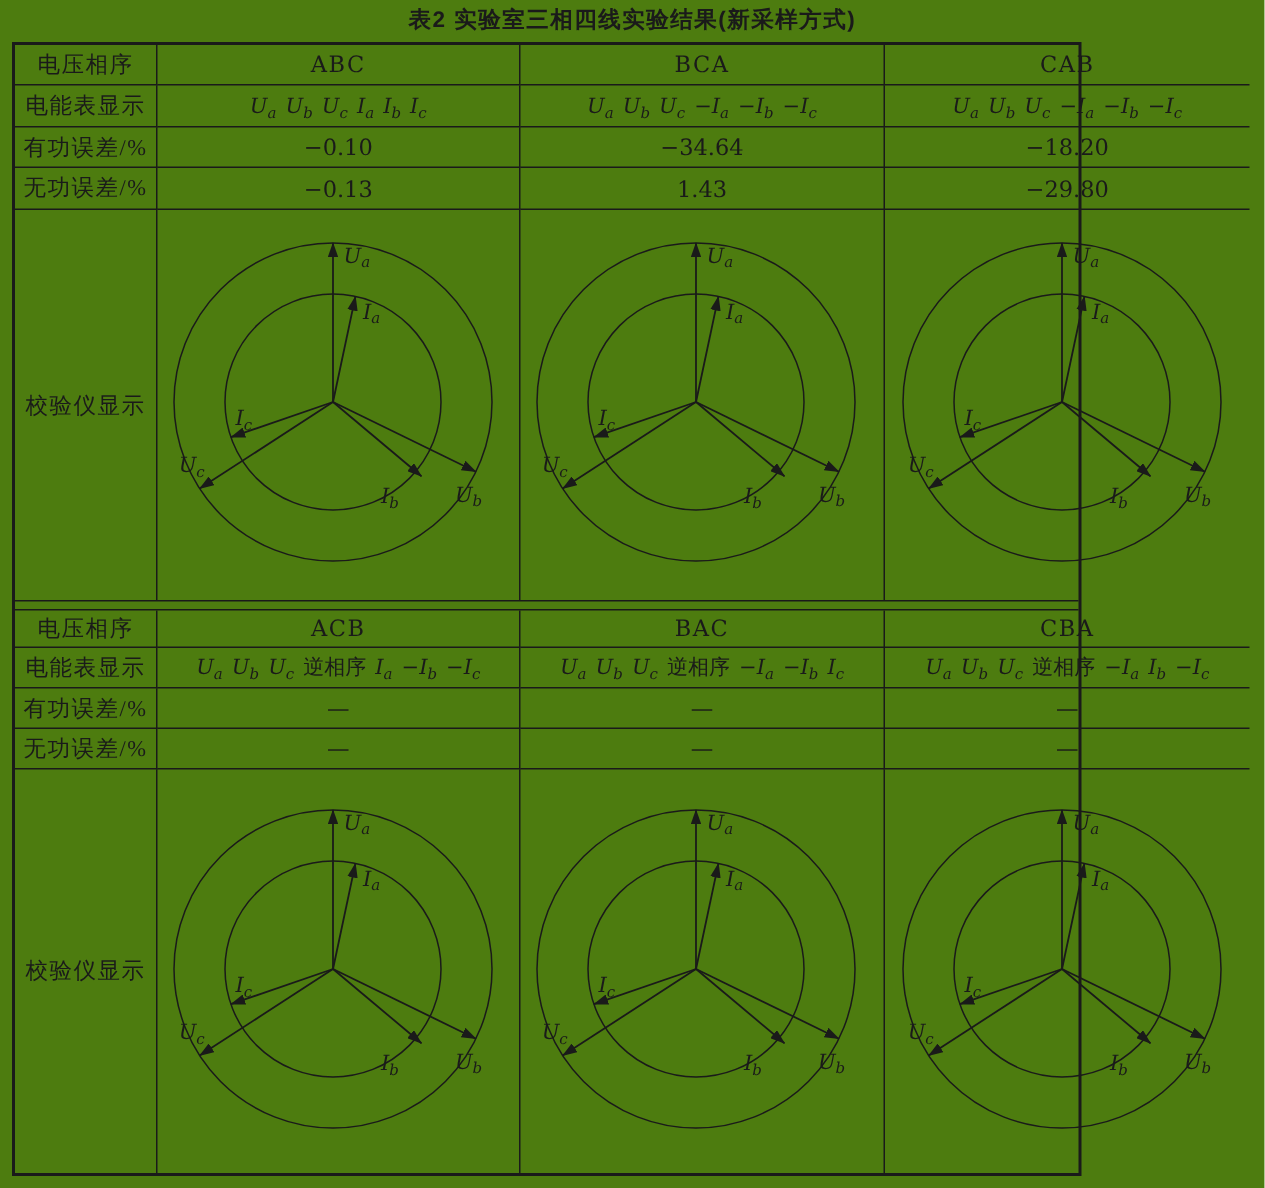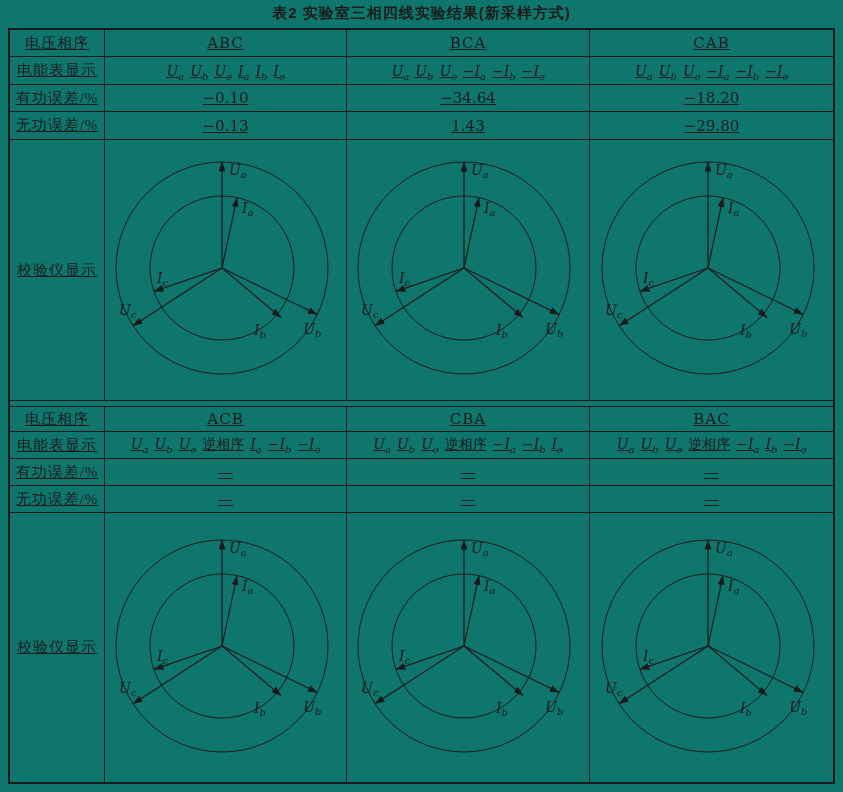--- a/index.html
+++ b/index.html
@@ -1,22 +1,22 @@
 <!DOCTYPE html>
 <html><head>
 <meta charset="utf-8">
 <style>
   html,body{margin:0;padding:0;background:#fff;}
-  .page{position:relative;width:843px;height:792px;background:#0f766e;overflow:hidden;
+  .page{position:relative;width:843px;height:792px;background:#4d7c0f;overflow:hidden;
         font-family:"Liberation Serif","DejaVu Serif",serif;color:#1a1a1a;}
   .title{position:absolute;top:4px;left:0;width:100%;text-align:center;
          font-family:"Liberation Sans","DejaVu Sans",sans-serif;font-weight:bold;
          font-size:15px;letter-spacing:1px;}
-  .tbl{position:absolute;left:8px;top:28px;width:827px;height:756px;
-       border:2px solid #1a1a1a;box-sizing:border-box;text-decoration:underline;}
+  .tbl{position:absolute;left:8px;top:28px;width:713px;height:756px;
+       border:2px solid #1a1a1a;box-sizing:border-box;}
   .section{display:grid;grid-template-columns:95px 242px 243px 243px;}
   .section > div{box-sizing:border-box;border-right:1px solid #1a1a1a;
                  border-bottom:1px solid #1a1a1a;display:flex;
                  align-items:center;justify-content:center;}
   .section > div:nth-child(4n){border-right:none;}
   .section > div:nth-child(n+17){border-bottom:none;}
   .sep{height:5px;border-top:1px solid #1a1a1a;border-bottom:1px solid #1a1a1a;}
   .hA1{height:27px}.hA2{height:28px}.hA3{height:27px}.hA4{height:28px}.hAd{height:260px}
   .hB1{height:25px}.hB2{height:27px}.hB3{height:27px}.hB4{height:27px}.hBd{height:269px}
   .lab{font-size:15px;letter-spacing:1px;}
@@ -157,22 +157,22 @@
             <text x="50.92266255684919" y="141.44090712091528" class="ph-label"><tspan>I</tspan><tspan dy="3" class="ph-sub">c</tspan></text>
           </svg>
         </div>
     </div>
 
     <div class="sep"></div>
 
     <div class="section">
       <div class="lab hB1">电压相序</div>
       <div class="seq hB1">ACB</div>
+      <div class="seq hB1">BAC</div>
       <div class="seq hB1">CBA</div>
-      <div class="seq hB1">BAC</div>
 
       <div class="lab hB2">电能表显示</div>
       <div class="hB2">
           <span class="formula">
             <span class="f-var">U<sub>a</sub></span>
             <span class="f-var">U<sub>b</sub></span>
             <span class="f-var">U<sub>c</sub></span>
             <span class="f-cn">逆相序</span>
             <span class="f-var">I<sub>a</sub></span>
             <span class="f-var">−I<sub>b</sub></span>

